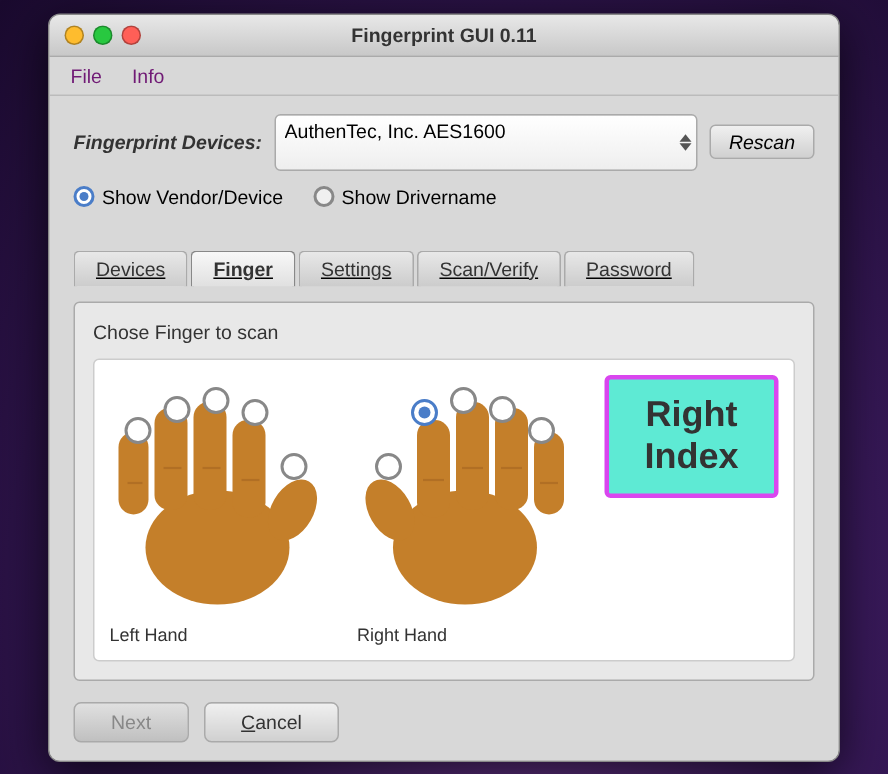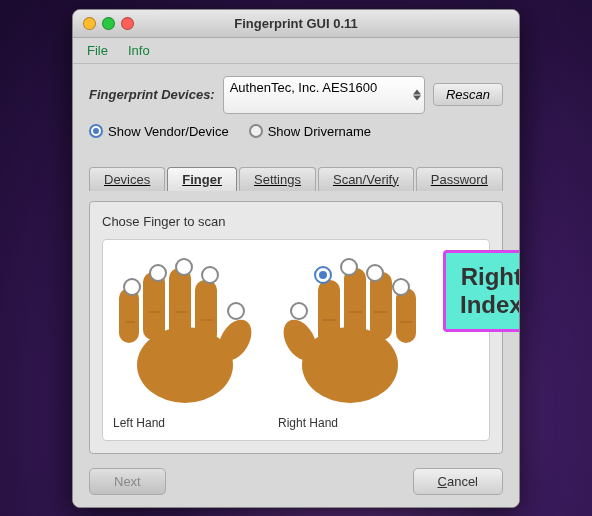--- a/index.html
+++ b/index.html
@@ -7,21 +7,21 @@
       width: 592px;
       height: 516px;
       background: radial-gradient(ellipse at 60% 80%, #7b3fa0 0%, #3a1a5c 40%, #1a0a2e 100%);
       display: flex;
       align-items: center;
       justify-content: center;
       font-family: 'Lucida Grande', 'Helvetica Neue', Arial, sans-serif;
       font-size: 13px;
     }
     .window {
-      width: 448px;
+      width: 528px;
       background: #d8d8d8;
       border-radius: 8px;
       box-shadow: 0 8px 32px rgba(0,0,0,0.7);
       overflow: hidden;
       border: 1px solid #888;
     }
     .titlebar {
       background: linear-gradient(to bottom, #e8e8e8 0%, #c8c8c8 100%);
       height: 28px;
       display: flex;
@@ -54,21 +54,21 @@
     }
     .menubar {
       background: #d8d8d8;
       padding: 4px 10px;
       display: flex;
       gap: 12px;
       border-bottom: 1px solid #bbb;
     }
     .menubar-item {
       font-size: 13px;
-      color: #15803d;
+      color: #701a75;
       cursor: pointer;
       padding: 1px 4px;
     }
     .content {
       padding: 12px 16px;
       background: #d8d8d8;
     }
     .fingerprint-devices-row {
       display: flex;
       align-items: center;
@@ -273,21 +273,21 @@
       font-weight: bold;
       color: #333;
       text-align: center;
       padding: 10px 14px;
       border: 3px solid #d946ef;
       border-radius: 4px;
       background: #5eead4;
     }
     .buttons-row {
       display: flex;
-      justify-content: space-between;
+      justify-content: flex-start;
       gap: 10px;
       margin-top: 14px;
     }
     .btn {
       padding: 5px 24px;
       font-size: 13px;
       border-radius: 5px;
       border: 1px solid #aaa;
       cursor: pointer;
     }

